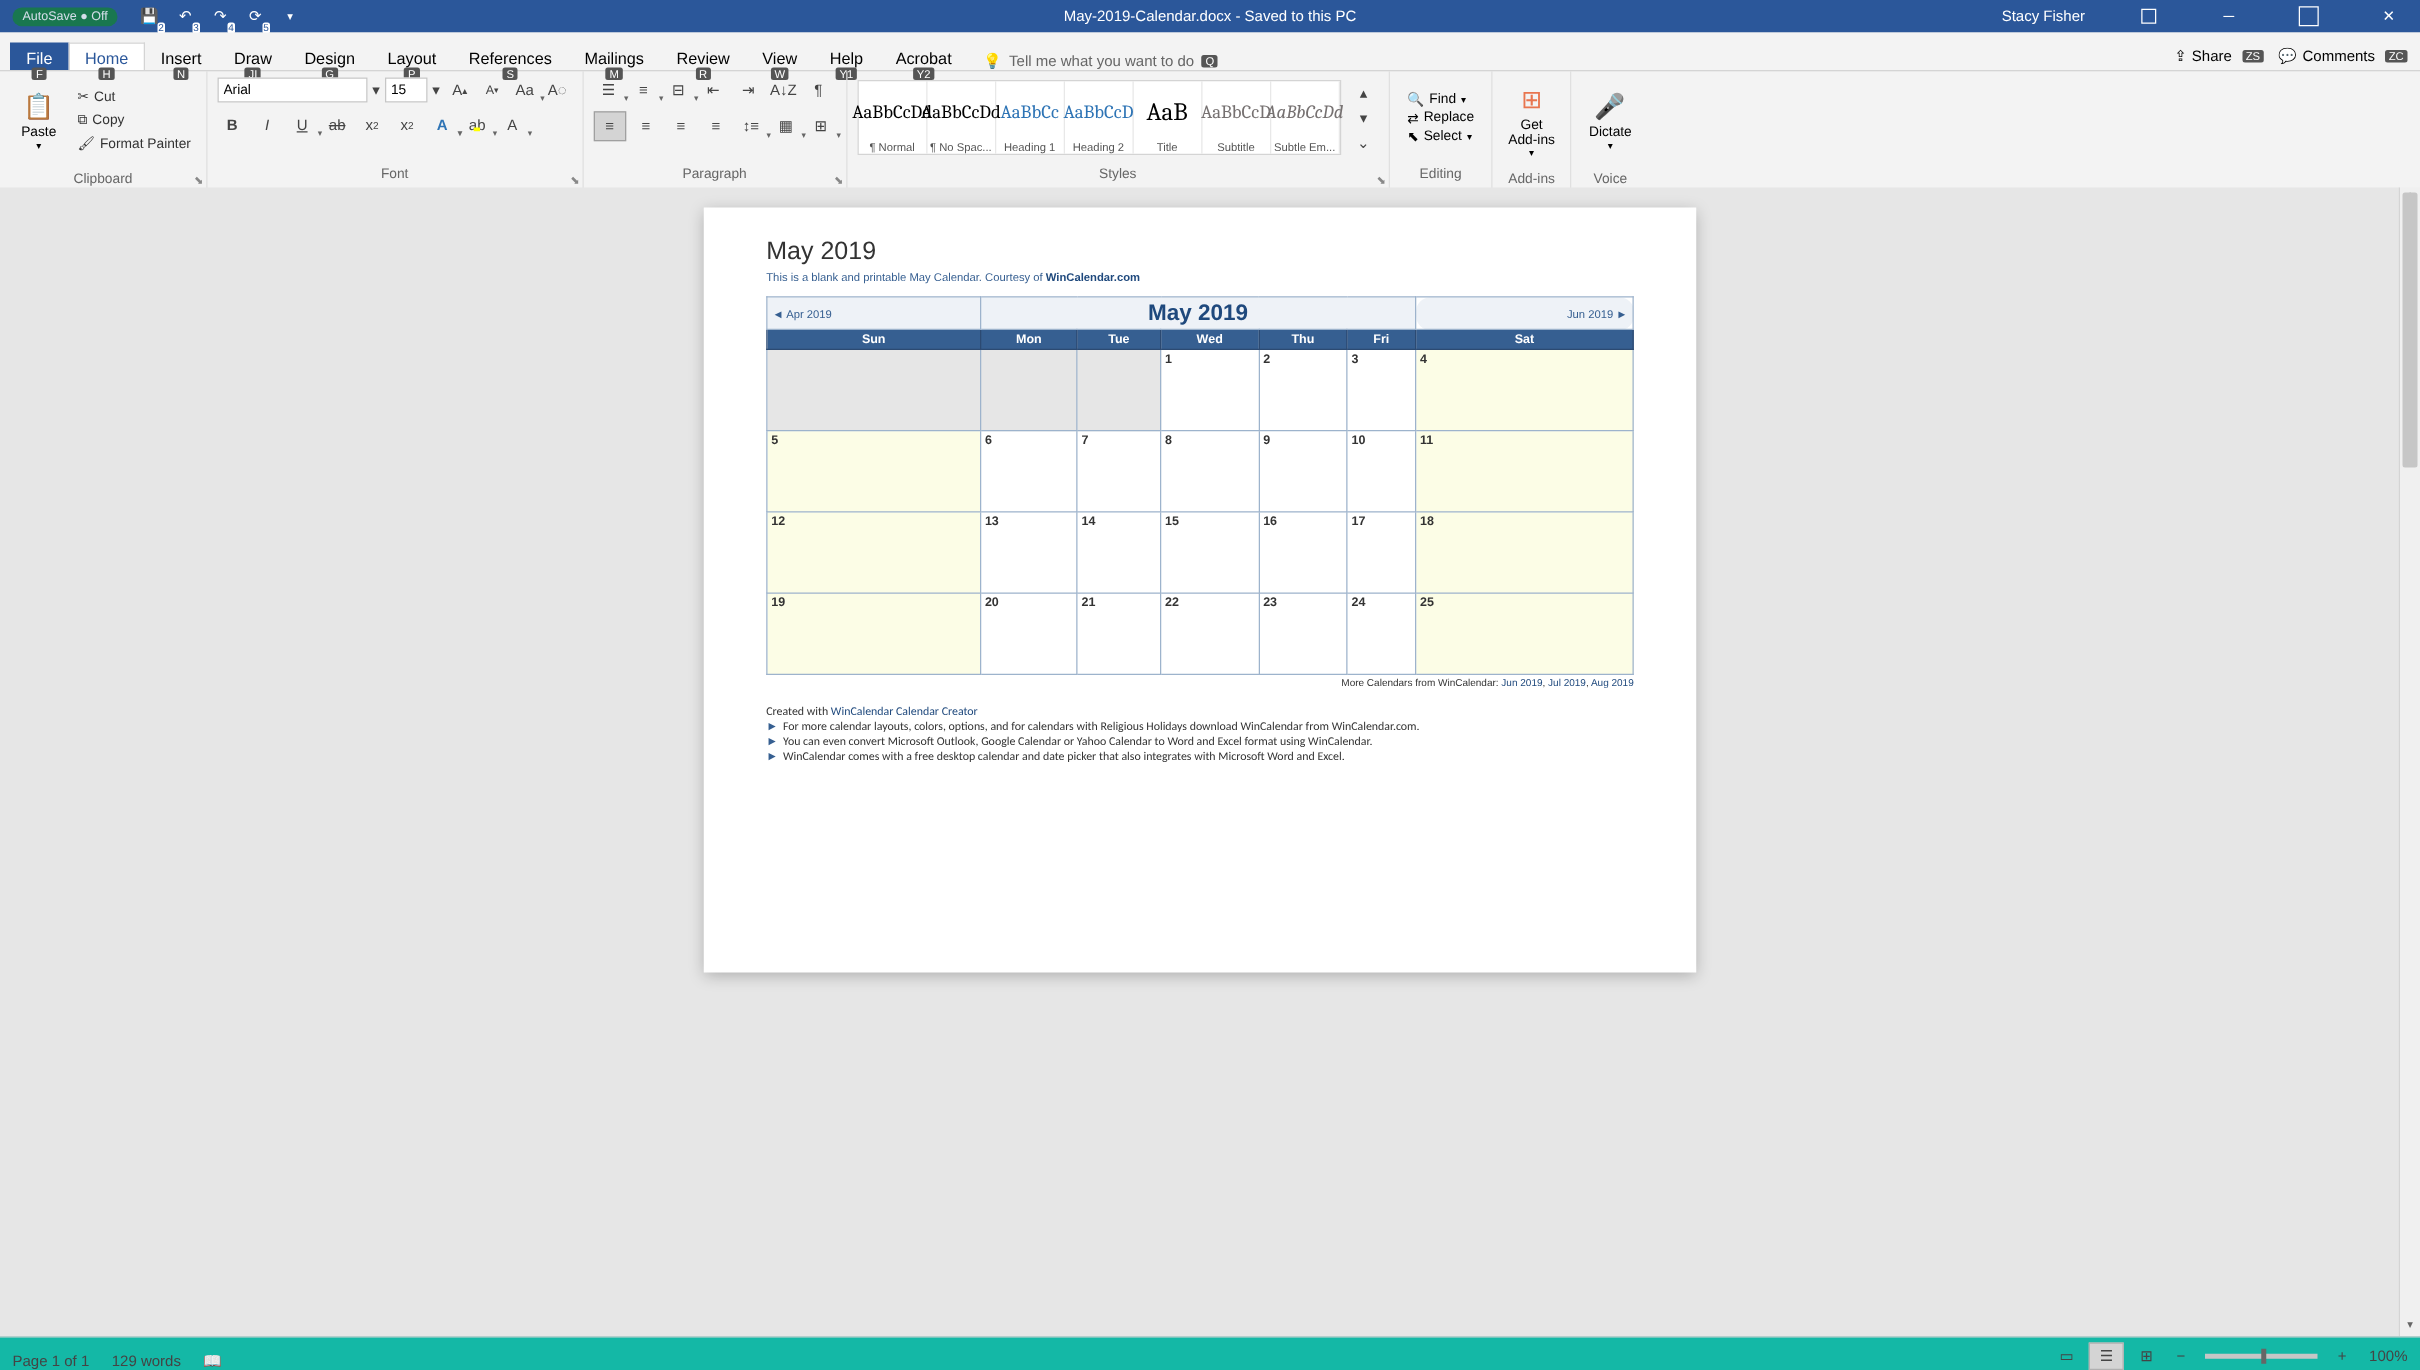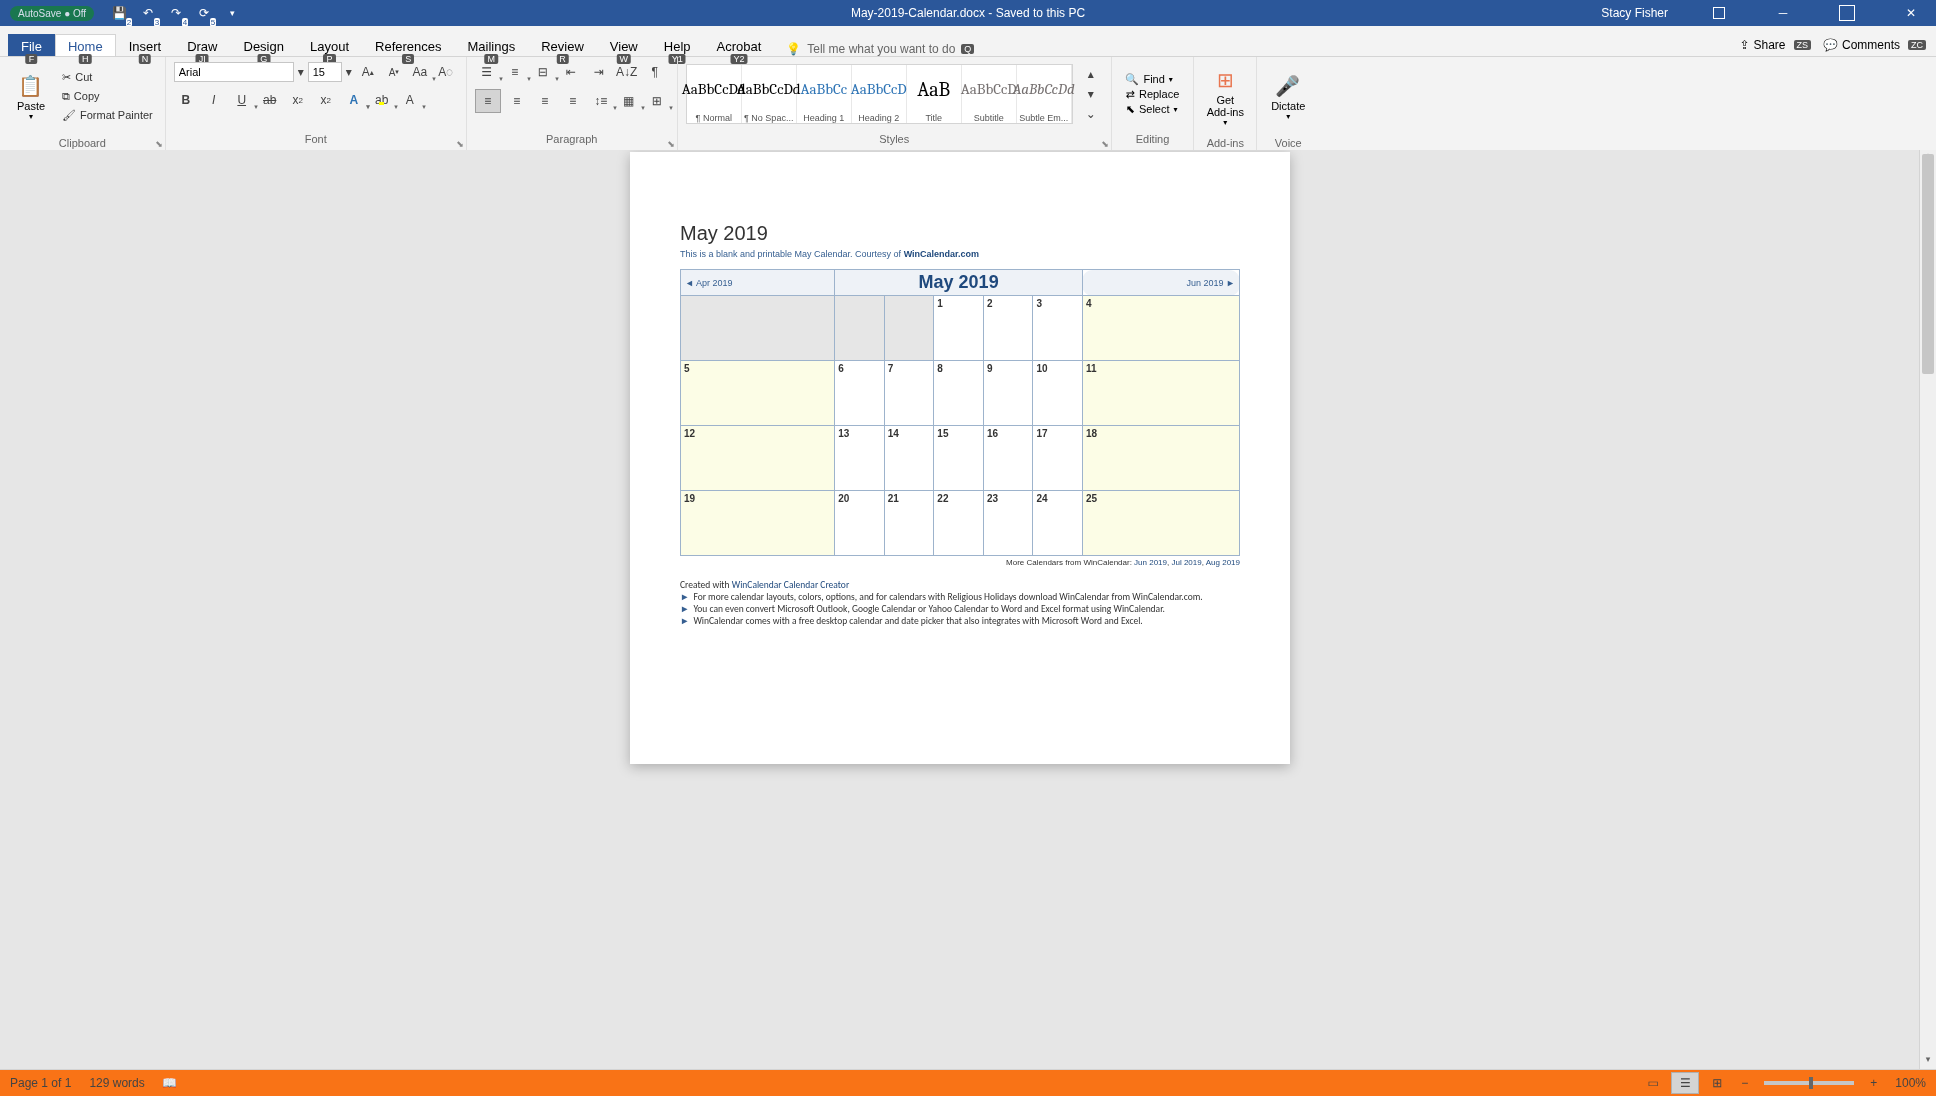--- a/index.html
+++ b/index.html
@@ -52,21 +52,21 @@
   .style-gallery { display:flex; gap:0; border:1px solid #d4d4d4; background:#fff; }
   .style-item { width:54px; height:58px; border-right:1px solid #e8e8e8; display:flex; flex-direction:column; align-items:center; justify-content:center; font-size:10px; }
   .style-item .preview { font-family:Cambria,serif; font-size:15px; flex:1; display:flex; align-items:center; }
   .style-item .name { font-size:9px; color:#555; }
   .editcol { display:flex; flex-direction:column; gap:2px; font-size:11px; padding:2px 6px; }
   .editcol .line { display:flex; align-items:center; gap:4px; }
   .collapse-btn { position:absolute; right:4px; bottom:2px; font-size:10px; color:#666; }
 
   
   .canvas { position:absolute; top:150px; bottom:26px; left:0; right:16px; background:#e6e6e6; overflow:auto; }
-  .page { width:660px; min-height:612px; background:#fff; margin:2px auto; box-shadow:0 3px 12px rgba(0,0,0,.25); padding:70px 50px; box-sizing:border-box; }
+  .page { width:794px; min-height:612px; background:#fff; margin:16px auto; box-shadow:0 3px 12px rgba(0,0,0,.25); padding:24px 50px; box-sizing:border-box; }
   .doc-title { font-family:Arial; font-size:20px; color:#333; }
   .doc-sub { font-family:Arial; font-size:9px; color:#365f91; margin-top:4px; }
   .doc-sub a { color:#1f497d; font-weight:bold; text-decoration:none; }
   .cal { width:100%; border-collapse:collapse; margin-top:10px; font-family:Arial; }
   .cal .monthrow td { border:1px solid #9db3cc; background:#eef2f7; font-size:9px; color:#365f91; padding:2px 4px; }
   .cal .monthrow .mid { text-align:center; font-size:18px; color:#1f497d; font-weight:bold; }
   .cal .hdr td { background:#365f91; color:#fff; font-weight:bold; text-align:center; border:1px solid #2c4a72; font-size:10px; padding:2px; }
   .cal .day td { border:1px solid #9db3cc; height:60px; vertical-align:top; font-size:10px; font-weight:bold; padding:2px 3px; color:#333; }
   .cal .grey { background:#e6e6e6; }
   .cal .yellow { background:#fcfde6; }
@@ -76,21 +76,21 @@
   .footnotes a { color:#1f497d; }
   .bul { color:#365f91; margin-right:4px; }
 
   
   .vscroll { position:absolute; top:150px; bottom:26px; right:0; width:16px; background:#f0f0f0; border-left:1px solid #d4d4d4; }
   .vscroll .thumb { position:absolute; left:2px; right:2px; top:4px; height:220px; background:#c6c6c6; border-radius:2px; }
   .vscroll .arrow { position:absolute; left:0; right:0; height:16px; text-align:center; font-size:9px; color:#666; }
   .vscroll .up { top:0; } .vscroll .down { bottom:0; }
 
   
-  .status { position:absolute; bottom:0; left:0; right:0; height:26px; background:#f97316; border-top:1px solid #d4d4d4; display:flex; align-items:center; font-size:12px; color:#444; padding:0 10px; }
+  .status { position:absolute; bottom:0; left:0; right:0; height:26px; background:#14b8a6; border-top:1px solid #d4d4d4; display:flex; align-items:flex-end; font-size:12px; color:#444; padding:0 10px; }
   .status .left { display:flex; gap:18px; align-items:center; }
   .status .right { margin-left:auto; display:flex; align-items:center; gap:4px; }
   .viewbtn { width:26px; height:20px; display:flex; align-items:center; justify-content:center; border:1px solid transparent; }
   .viewbtn.active { background:#d4d4d4; border-color:#b0b0b0; }
   .zoomslider { width:90px; height:4px; background:#c6c6c6; position:relative; margin:0 6px; }
   .zoomslider .handle { position:absolute; left:50%; top:-4px; width:4px; height:12px; background:#666; }
 </style>
 </head>
 <body>
 <div id="app">
@@ -340,20 +340,29 @@
       <span>This is a blank and printable May Calendar.  Courtesy of </span><a>WinCalendar.com</a>
     </div>
 
     <table class="cal">
       <tbody>
             <tr class="monthrow">
         <td>◄ Apr 2019</td>
         <td class="mid" colspan="5">May   2019</td>
         <td style="text-align:right;border-radius:11px;">Jun 2019 ►</td>
       </tr>
+      <tr class="hdr" id="cal-hdr">
+              <td>Sun</td>
+              <td>Mon</td>
+              <td>Tue</td>
+              <td>Wed</td>
+              <td>Thu</td>
+              <td>Fri</td>
+              <td>Sat</td>
+            </tr>
       </tbody>
           <tbody id="cal-body">
             <tr class="day">
               <td class="grey"></td>
               <td class="grey"></td>
               <td class="grey"></td>
               <td class="">1</td>
               <td class="">2</td>
               <td class="">3</td>
               <td class="yellow">4</td>

